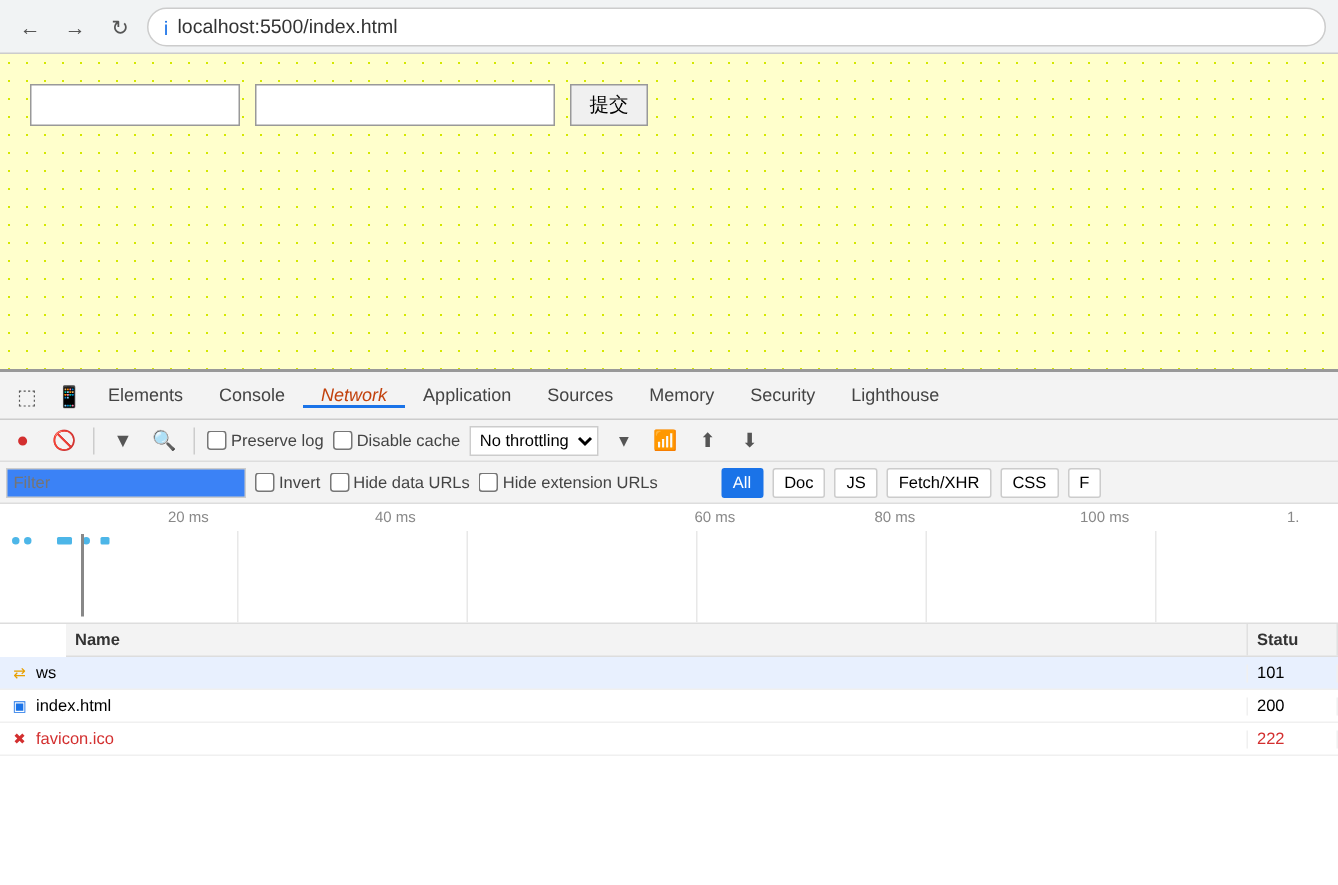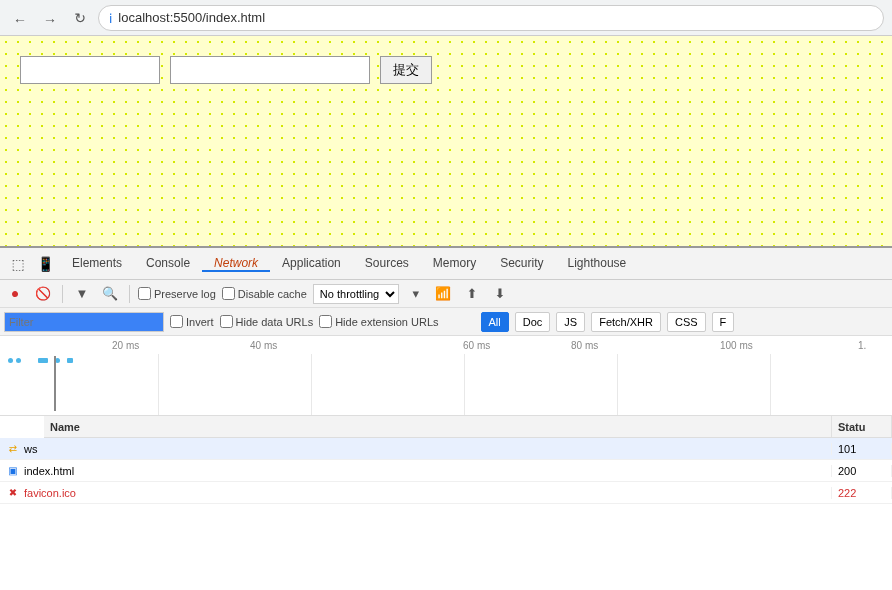--- a/index.html
+++ b/index.html
@@ -328,21 +328,21 @@
     <button class="filter-type-btn">CSS</button>
     <button class="filter-type-btn">F</button>
   </div>
 
   <div class="devtools-timeline">
     <div style="position:relative; height:100%;">
 
       <span class="ruler-mark" style="left:112px;">20 ms</span>
       <span class="ruler-mark" style="left:250px;">40 ms</span>
       <span class="ruler-mark" style="left:418px;margin-left:45px;">60 ms</span>
-      <span class="ruler-mark" style="left:571px;">80 ms</span>
+      <span class="ruler-mark" style="left:583px;">80 ms</span>
       <span class="ruler-mark" style="left:720px;">100 ms</span>
       <span class="ruler-mark" style="left:858px;">1.</span>
 
       <div class="ruler-line" style="left:158px;"></div>
       <div class="ruler-line" style="left:311px;"></div>
       <div class="ruler-line" style="left:464px;"></div>
       <div class="ruler-line" style="left:617px;"></div>
       <div class="ruler-line" style="left:770px;"></div>
 
       <div style="position:absolute; top:22px; left:8px; display:flex; gap:3px;">

